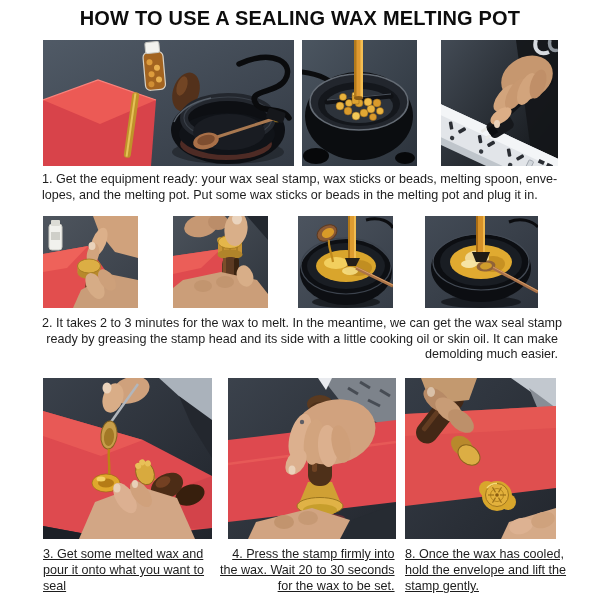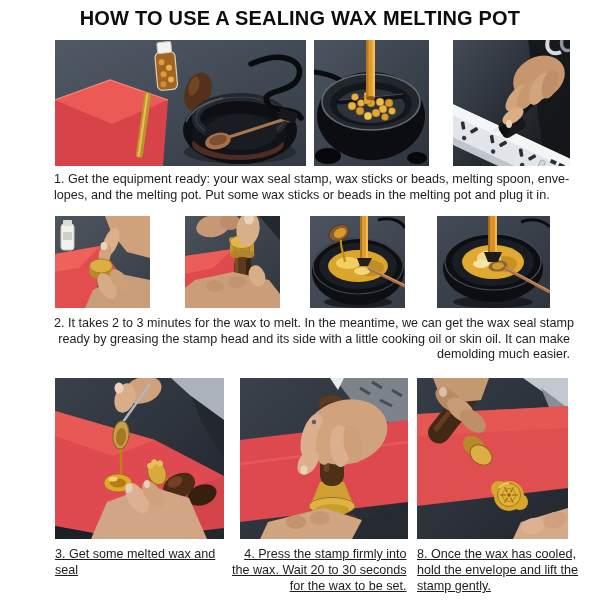--- a/index.html
+++ b/index.html
@@ -1,21 +1,21 @@
 <!DOCTYPE html>
 <html><head>
 <meta charset="utf-8">
 <style>
   * { margin:0; padding:0; box-sizing:border-box; }
   html,body { background:#ffffff; }
   .page { position:relative; width:600px; height:600px; background:#ffffff; overflow:hidden;
           font-family:"Liberation Sans","DejaVu Sans",sans-serif; color:#1d1d1d;padding-left:48px; }
   .title { position:absolute; top:7px; left:0; width:600px; text-align:center;
            font-size:20px; font-weight:bold; letter-spacing:.2px; color:#0d0d0d; }
-  .band { position:absolute; left:54px; width:516px; }
+  .band { position:absolute; left:42px; width:516px; }
   .photo { position:absolute; top:0; overflow:hidden; background:#39404a; }
   .photo svg { display:block; }
   #row1 { top:40px; height:126px; }
   #row2 { top:216px; height:92px; }
   #row3 { top:378px; height:161px; }
   .ph1 { left:1px;   width:251px; height:126px; }
   .ph2 { left:260px; width:115px; height:126px; }
   .ph3 { left:399px; width:117px; height:126px; }
   .ph4 { left:1px;   width:95px;  height:92px; }
   .ph5 { left:131px; width:95px;  height:92px; }
@@ -531,20 +531,21 @@
           <ellipse cx="116" cy="148" rx="12" ry="8" fill="#ddb292" transform="rotate(-15 116 148)"></ellipse>
           <ellipse cx="138" cy="142" rx="12" ry="8" fill="#cfa27d" transform="rotate(-15 138 142)"></ellipse>
         </g>
       </svg>
     </figure>
   </div>
 
   <div class="band" id="caps345">
     <div class="col c3 cap">
       <div class="line">3. Get some melted wax and</div>
+      <div class="line">pour it onto what you want to</div>
       <div class="line">seal</div>
     </div>
     <div class="col c4 cap">
       <div class="line">4. Press the stamp firmly into</div>
       <div class="line">the wax. Wait 20 to 30 seconds</div>
       <div class="line">for the wax to be set.</div>
     </div>
     <div class="col c5 cap">
       <div class="line">8. Once the wax has cooled,</div>
       <div class="line">hold the envelope and lift the</div>

